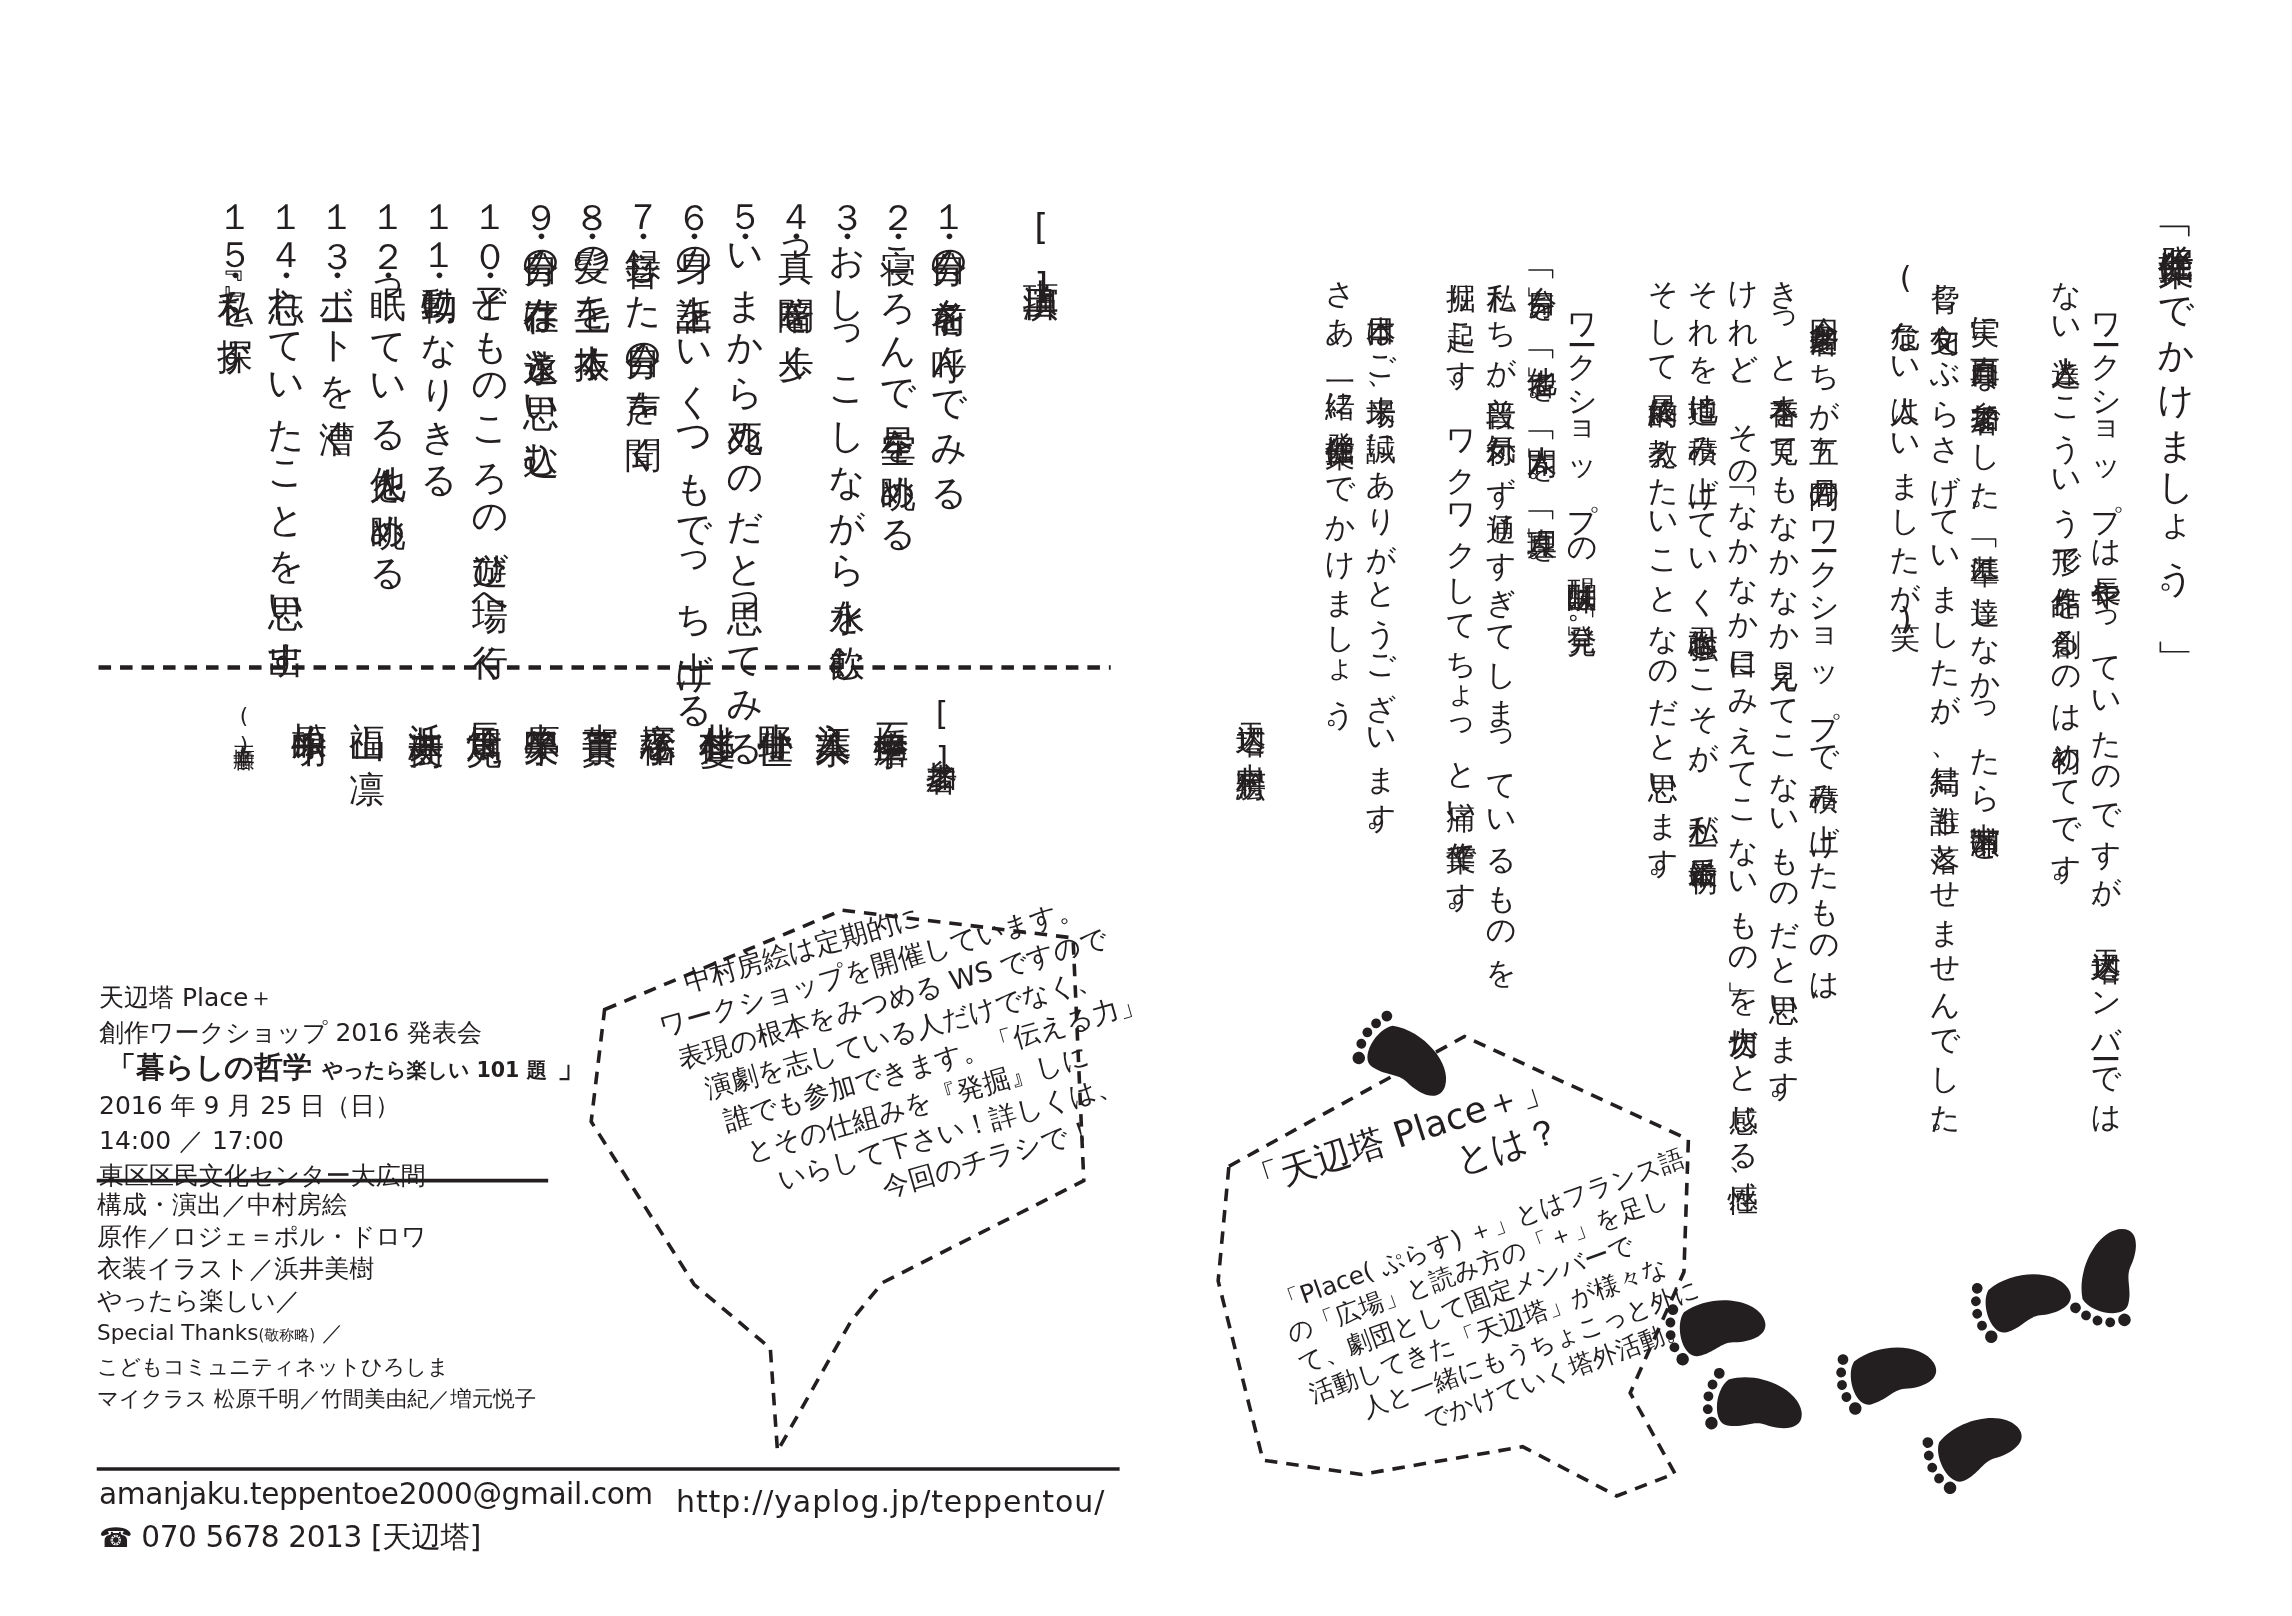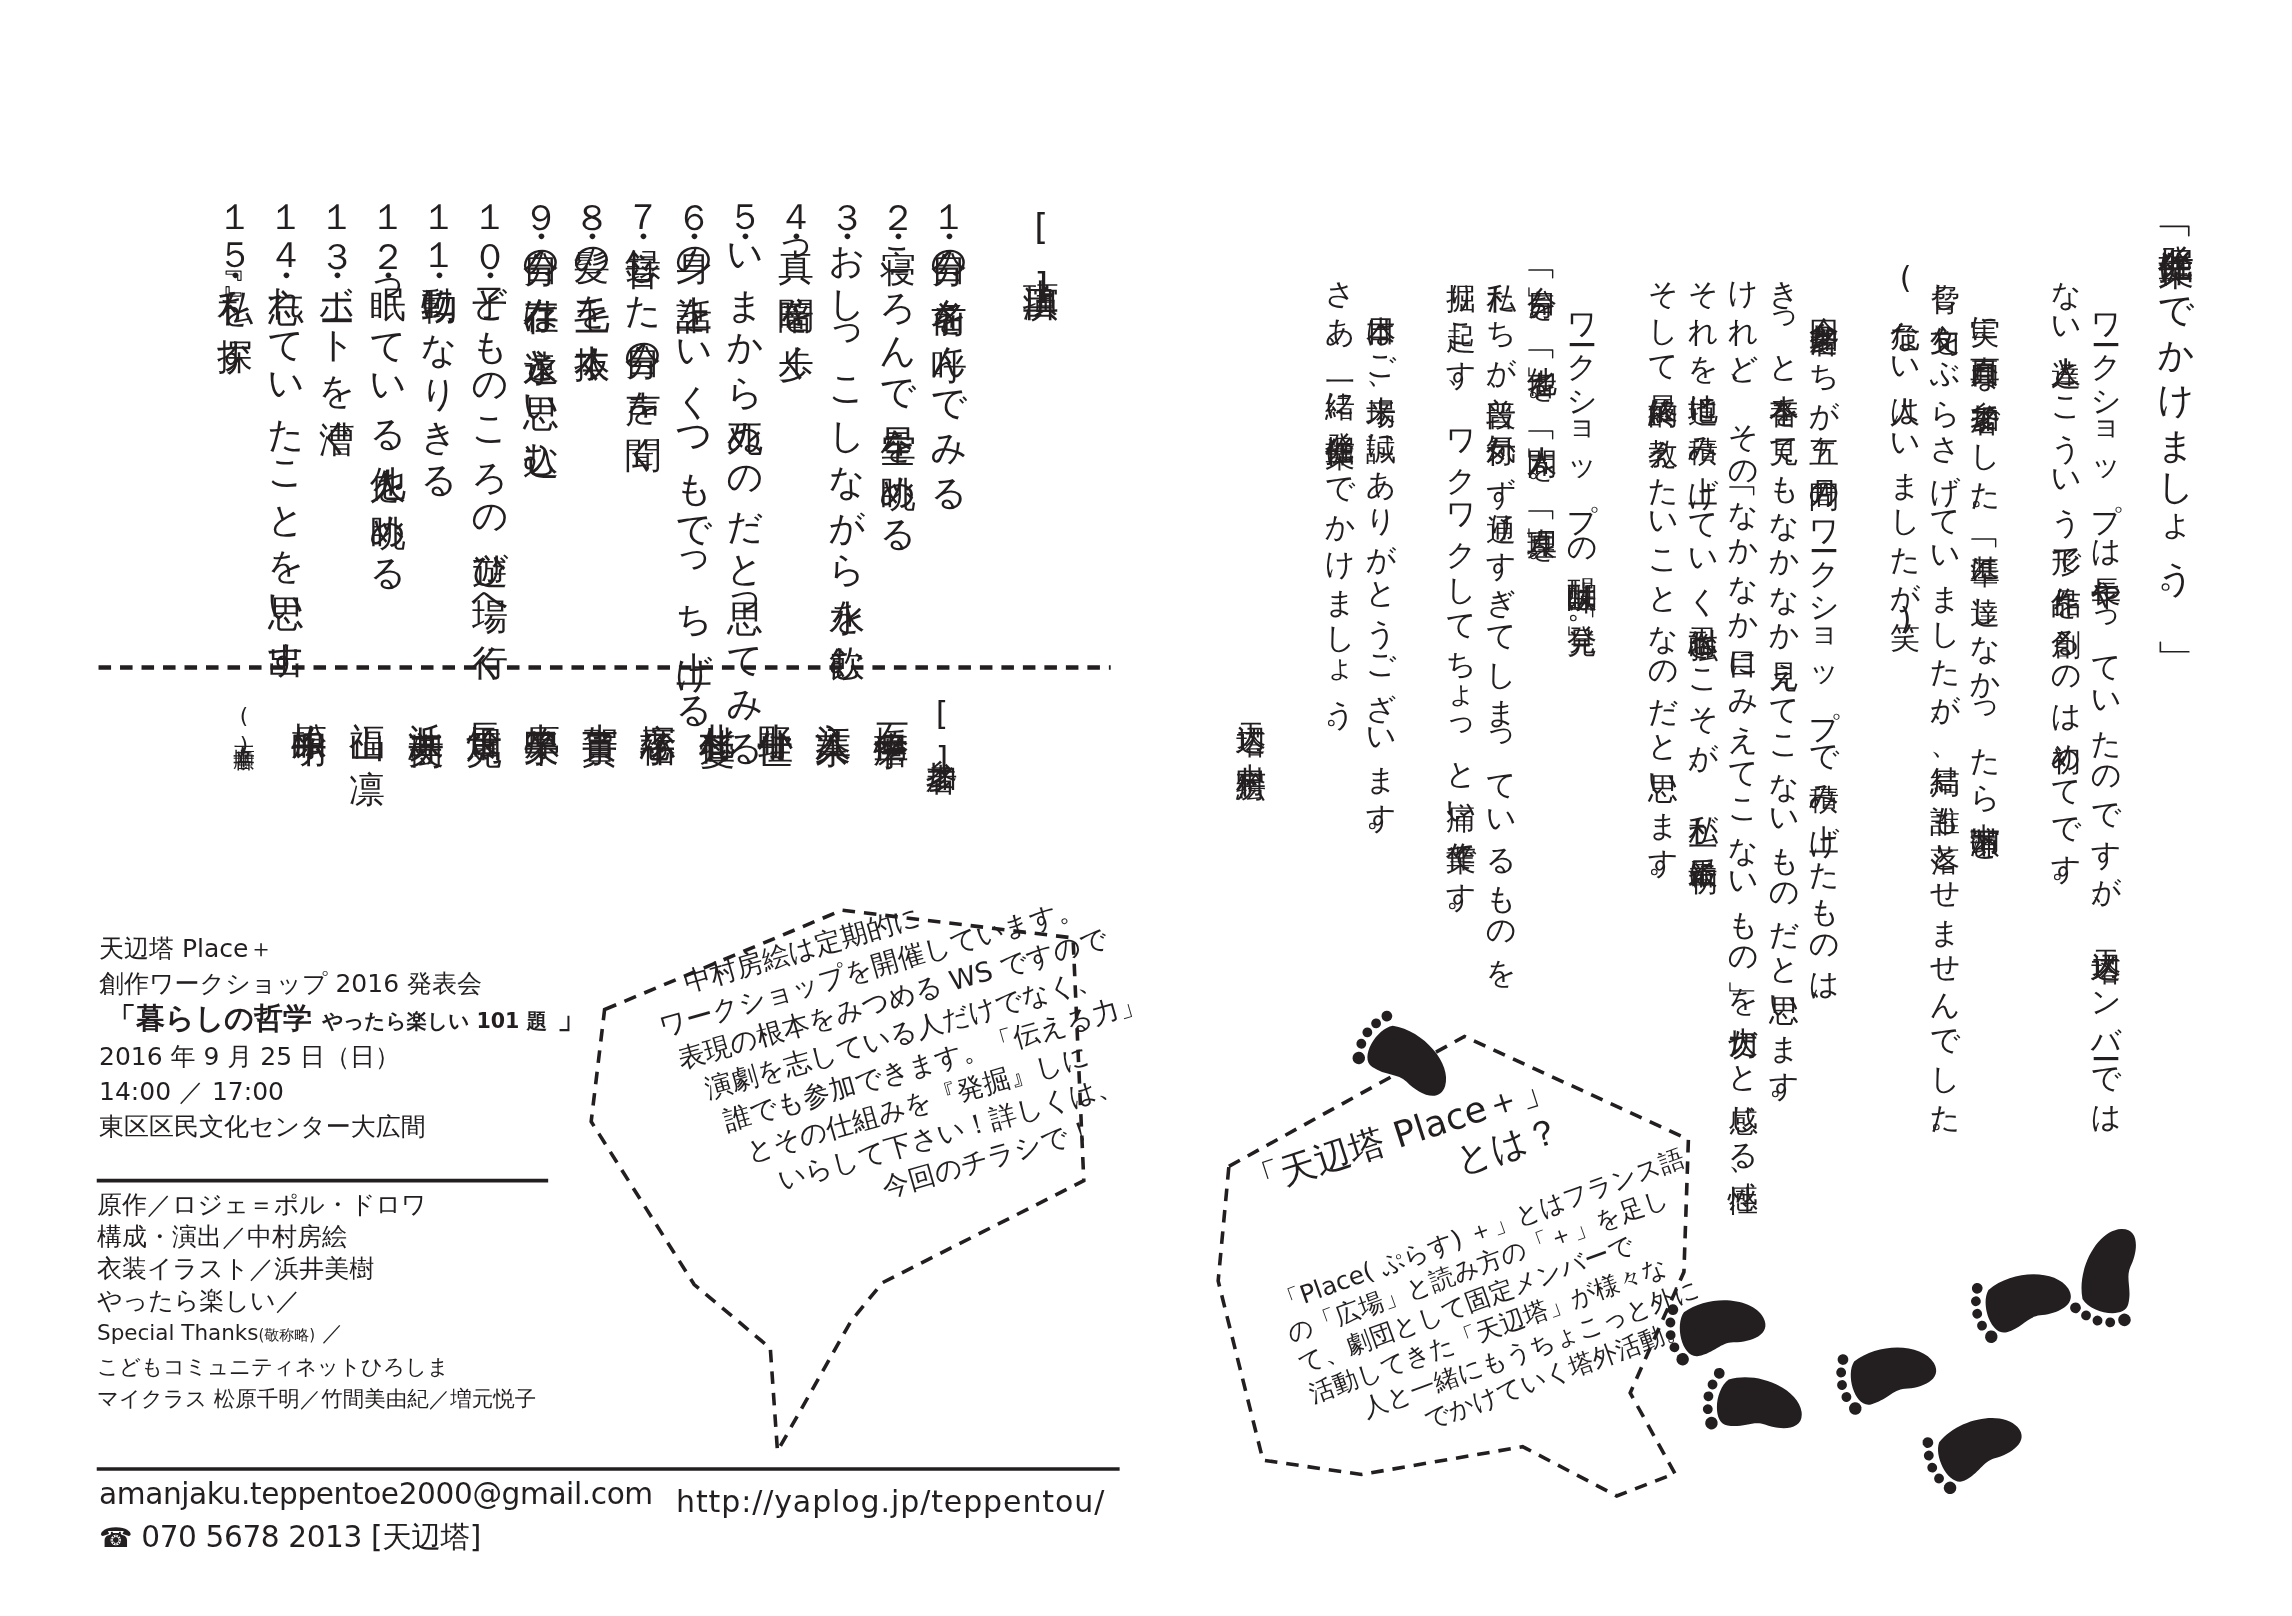--- a/index.html
+++ b/index.html
@@ -13,21 +13,21 @@
   #program-title { position: absolute; right: -1.8px; top: 27px; font-size: 36px; line-height: 1; letter-spacing: 3.6px; }
   .prog-item { position: absolute; top: 0; font-size: 36px; line-height: 1; letter-spacing: 2.7px; }
 
   
   #participants { left: 215px; top: 694px; width: 752px; height: 161px; }
   #participants-title { position: absolute; right: 9px; top: 0; font-size: 32px; line-height: 1; letter-spacing: 1.8px; }
   .p-name { position: absolute; top: 0; font-size: 36px; line-height: 1; letter-spacing: 3.6px; }
   #participants-note { position: absolute; left: 0; top: 9px; font-size: 21.5px; line-height: 1; letter-spacing: 0.9px; }
 
   
-  #event-info { left: 99px; top: 931px; width: 466px; }
+  #event-info { left: 99px; top: 980px; width: 466px; }
   .info-line { font-size: 25px; line-height: 35px; white-space: nowrap; }
   .info-title { font-size: 29px; font-weight: bold; margin-left: 8px; }
   .info-title small { font-size: 20.6px; font-weight: bold; }
 
   #credits { left: 97px; top: 1189px; width: 555px; }
   .credit-line { font-size: 25px; line-height: 32px; white-space: nowrap; }
   .credit-small { font-size: 21.5px; line-height: 32px; white-space: nowrap; }
   .credit-small .tiny { font-size: 15px; }
 
   #contact { left: 99px; top: 1473px; }
@@ -125,22 +125,22 @@
     <span>「暮らしの哲学</span>
     <small>やったら楽しい 101 題</small>
     <span>」</span>
   </div>
   <div class="info-line">2016 年 9 月 25 日（日）</div>
   <div class="info-line">14:00 ／ 17:00</div>
   <div class="info-line">東区区民文化センター大広間</div>
 </div>
 
 <div id="credits" class="abs">
+  <div class="credit-line">構成・演出／中村房絵</div>
   <div class="credit-line">原作／ロジェ＝ポル・ドロワ</div>
-  <div class="credit-line">構成・演出／中村房絵</div>
   <div class="credit-line">衣装イラスト／浜井美樹</div>
   <div class="credit-line">やったら楽しい／</div>
   <div class="credit-small">
     <span>Special Thanks</span><span class="tiny">(敬称略)</span>
     <span>／</span>
   </div>
   <div class="credit-small">こどもコミュニティネットひろしま</div>
   <div class="credit-small">マイクラス 松原千明／竹間美由紀／増元悦子</div>
 </div>
 

